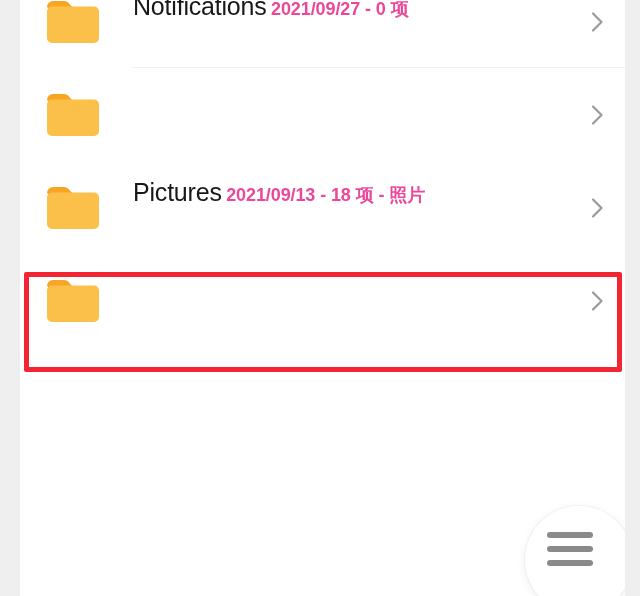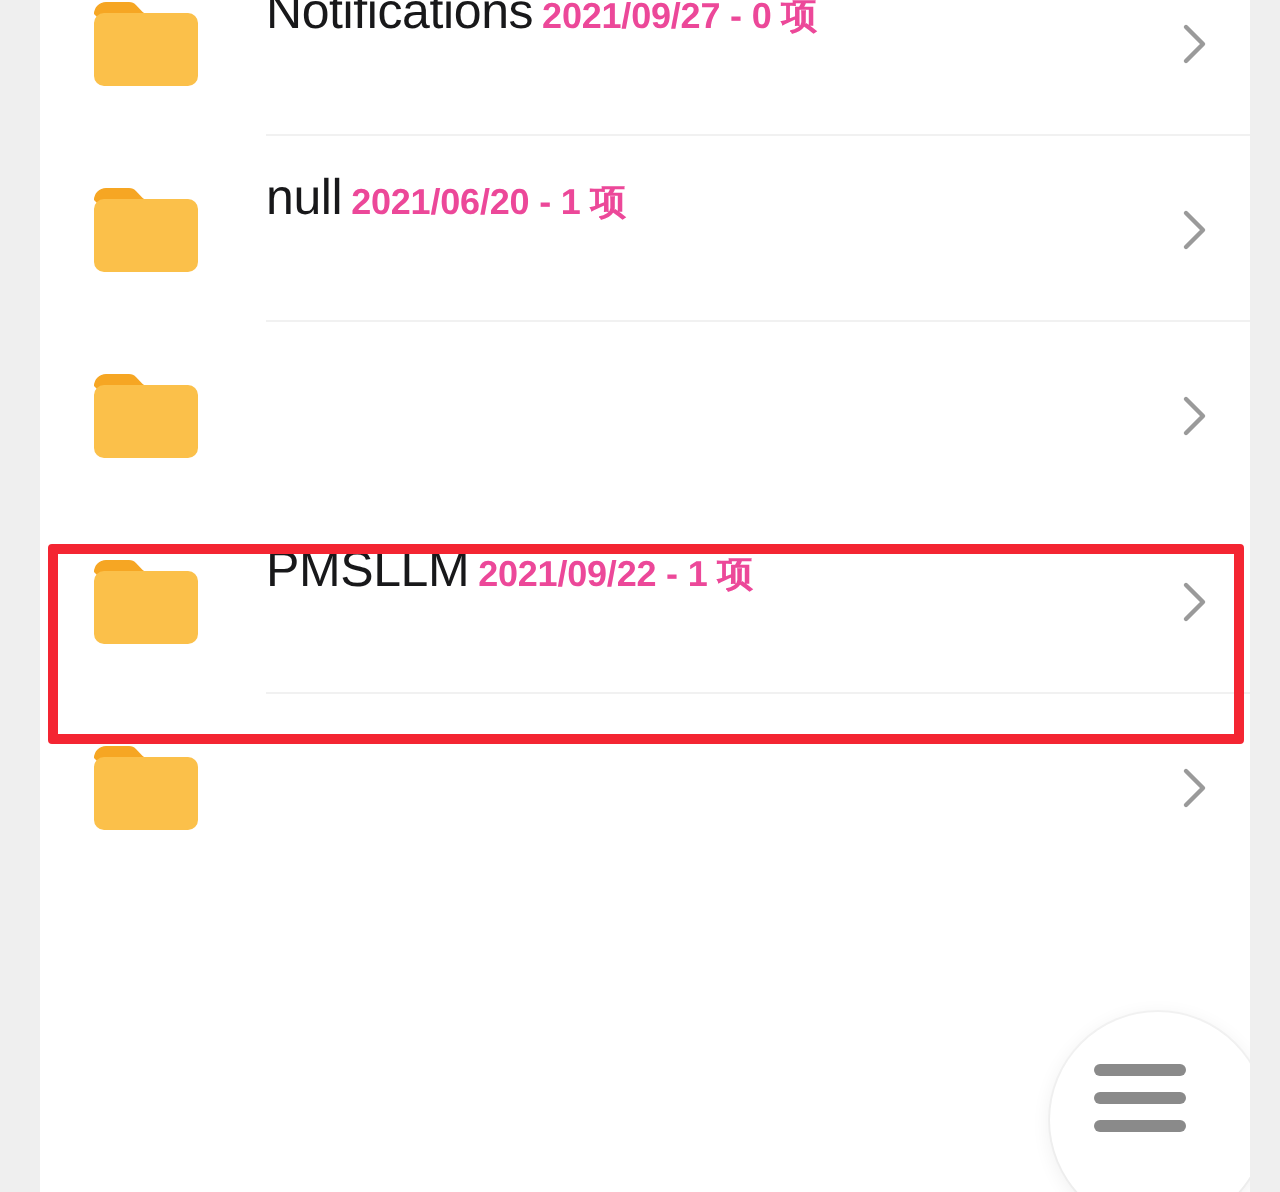--- a/index.html
+++ b/index.html
@@ -164,78 +164,57 @@
           </span>
           <span class="chevron">
             <svg viewBox="0 0 28 28" xmlns="http://www.w3.org/2000/svg">
               <path d="M10 5.5 18.5 14 10 22.5" fill="none" stroke="#9a9a9a" stroke-width="2.2" stroke-linecap="round" stroke-linejoin="round"></path>
             </svg>
           </span>
           <span class="divider"></span>
         </div>
       </div>
 
+
+      <div class="row">
+        <div class="row-inner">
+          <span class="folder-icon">
+            <svg viewBox="0 0 57 46" xmlns="http://www.w3.org/2000/svg">
+              <path d="M2 8a6 6 0 0 1 6-6h11.5a5 5 0 0 1 3.6 1.6l3.1 3.3a4 4 0 0 0 2.9 1.3H29L4 10z" fill="#f6a623"></path>
+              <path d="M2 12.5a5 5 0 0 1 5-5h42a5 5 0 0 1 5 5V39a5 5 0 0 1-5 5H7a5 5 0 0 1-5-5z" fill="#fbc04a"></path>
+            </svg>
+          </span>
+          <span class="chevron">
+            <svg viewBox="0 0 28 28" xmlns="http://www.w3.org/2000/svg">
+              <path d="M10 5.5 18.5 14 10 22.5" fill="none" stroke="#9a9a9a" stroke-width="2.2" stroke-linecap="round" stroke-linejoin="round"></path>
+            </svg>
+          </span>
+        </div>
+      </div>
+
       <div class="row">
         <div class="row-inner">
           <span class="folder-icon">
             <svg viewBox="0 0 57 46" xmlns="http://www.w3.org/2000/svg">
               <path d="M2 8a6 6 0 0 1 6-6h11.5a5 5 0 0 1 3.6 1.6l3.1 3.3a4 4 0 0 0 2.9 1.3H29L4 10z" fill="#f6a623"></path>
               <path d="M2 12.5a5 5 0 0 1 5-5h42a5 5 0 0 1 5 5V39a5 5 0 0 1-5 5H7a5 5 0 0 1-5-5z" fill="#fbc04a"></path>
             </svg>
           </span>
           <span class="row-text">
-            <span class="row-title">null</span>
-            <span class="row-sub">2021/06/20 - 1 项</span>
-          </span>
-          <span class="chevron">
-            <svg viewBox="0 0 28 28" xmlns="http://www.w3.org/2000/svg">
-              <path d="M10 5.5 18.5 14 10 22.5" fill="none" stroke="#9a9a9a" stroke-width="2.2" stroke-linecap="round" stroke-linejoin="round"></path>
-            </svg>
-          </span>
-          <span class="divider"></span>
-        </div>
-      </div>
-
-      <div class="row">
-        <div class="row-inner">
-          <span class="folder-icon">
-            <svg viewBox="0 0 57 46" xmlns="http://www.w3.org/2000/svg">
-              <path d="M2 8a6 6 0 0 1 6-6h11.5a5 5 0 0 1 3.6 1.6l3.1 3.3a4 4 0 0 0 2.9 1.3H29L4 10z" fill="#f6a623"></path>
-              <path d="M2 12.5a5 5 0 0 1 5-5h42a5 5 0 0 1 5 5V39a5 5 0 0 1-5 5H7a5 5 0 0 1-5-5z" fill="#fbc04a"></path>
-            </svg>
-          </span>
-          <span class="chevron">
-            <svg viewBox="0 0 28 28" xmlns="http://www.w3.org/2000/svg">
-              <path d="M10 5.5 18.5 14 10 22.5" fill="none" stroke="#9a9a9a" stroke-width="2.2" stroke-linecap="round" stroke-linejoin="round"></path>
-            </svg>
-          </span>
-        </div>
-      </div>
-
-
-      <div class="row">
-        <div class="row-inner">
-          <span class="folder-icon">
-            <svg viewBox="0 0 57 46" xmlns="http://www.w3.org/2000/svg">
-              <path d="M2 8a6 6 0 0 1 6-6h11.5a5 5 0 0 1 3.6 1.6l3.1 3.3a4 4 0 0 0 2.9 1.3H29L4 10z" fill="#f6a623"></path>
-              <path d="M2 12.5a5 5 0 0 1 5-5h42a5 5 0 0 1 5 5V39a5 5 0 0 1-5 5H7a5 5 0 0 1-5-5z" fill="#fbc04a"></path>
-            </svg>
-          </span>
-          <span class="row-text">
-            <span class="row-title">PMSLLM</span>
-            <span class="row-sub">2021/09/22 - 1 项</span>
-          </span>
-          <span class="chevron">
-            <svg viewBox="0 0 28 28" xmlns="http://www.w3.org/2000/svg">
-              <path d="M10 5.5 18.5 14 10 22.5" fill="none" stroke="#9a9a9a" stroke-width="2.2" stroke-linecap="round" stroke-linejoin="round"></path>
-            </svg>
-          </span>
-          <span class="divider"></span>
-        </div>
-      </div>
+            <span class="row-title">Pictures</span>
+            <span class="row-sub">2021/09/13 - 18 项 - 照片</span>
+          </span>
+          <span class="chevron">
+            <svg viewBox="0 0 28 28" xmlns="http://www.w3.org/2000/svg">
+              <path d="M10 5.5 18.5 14 10 22.5" fill="none" stroke="#9a9a9a" stroke-width="2.2" stroke-linecap="round" stroke-linejoin="round"></path>
+            </svg>
+          </span>
+        </div>
+      </div>
+
 
 
       <div class="row">
         <div class="row-inner">
           <span class="folder-icon">
             <svg viewBox="0 0 57 46" xmlns="http://www.w3.org/2000/svg">
               <path d="M2 8a6 6 0 0 1 6-6h11.5a5 5 0 0 1 3.6 1.6l3.1 3.3a4 4 0 0 0 2.9 1.3H29L4 10z" fill="#f6a623"></path>
               <path d="M2 12.5a5 5 0 0 1 5-5h42a5 5 0 0 1 5 5V39a5 5 0 0 1-5 5H7a5 5 0 0 1-5-5z" fill="#fbc04a"></path>
             </svg>
           </span>

